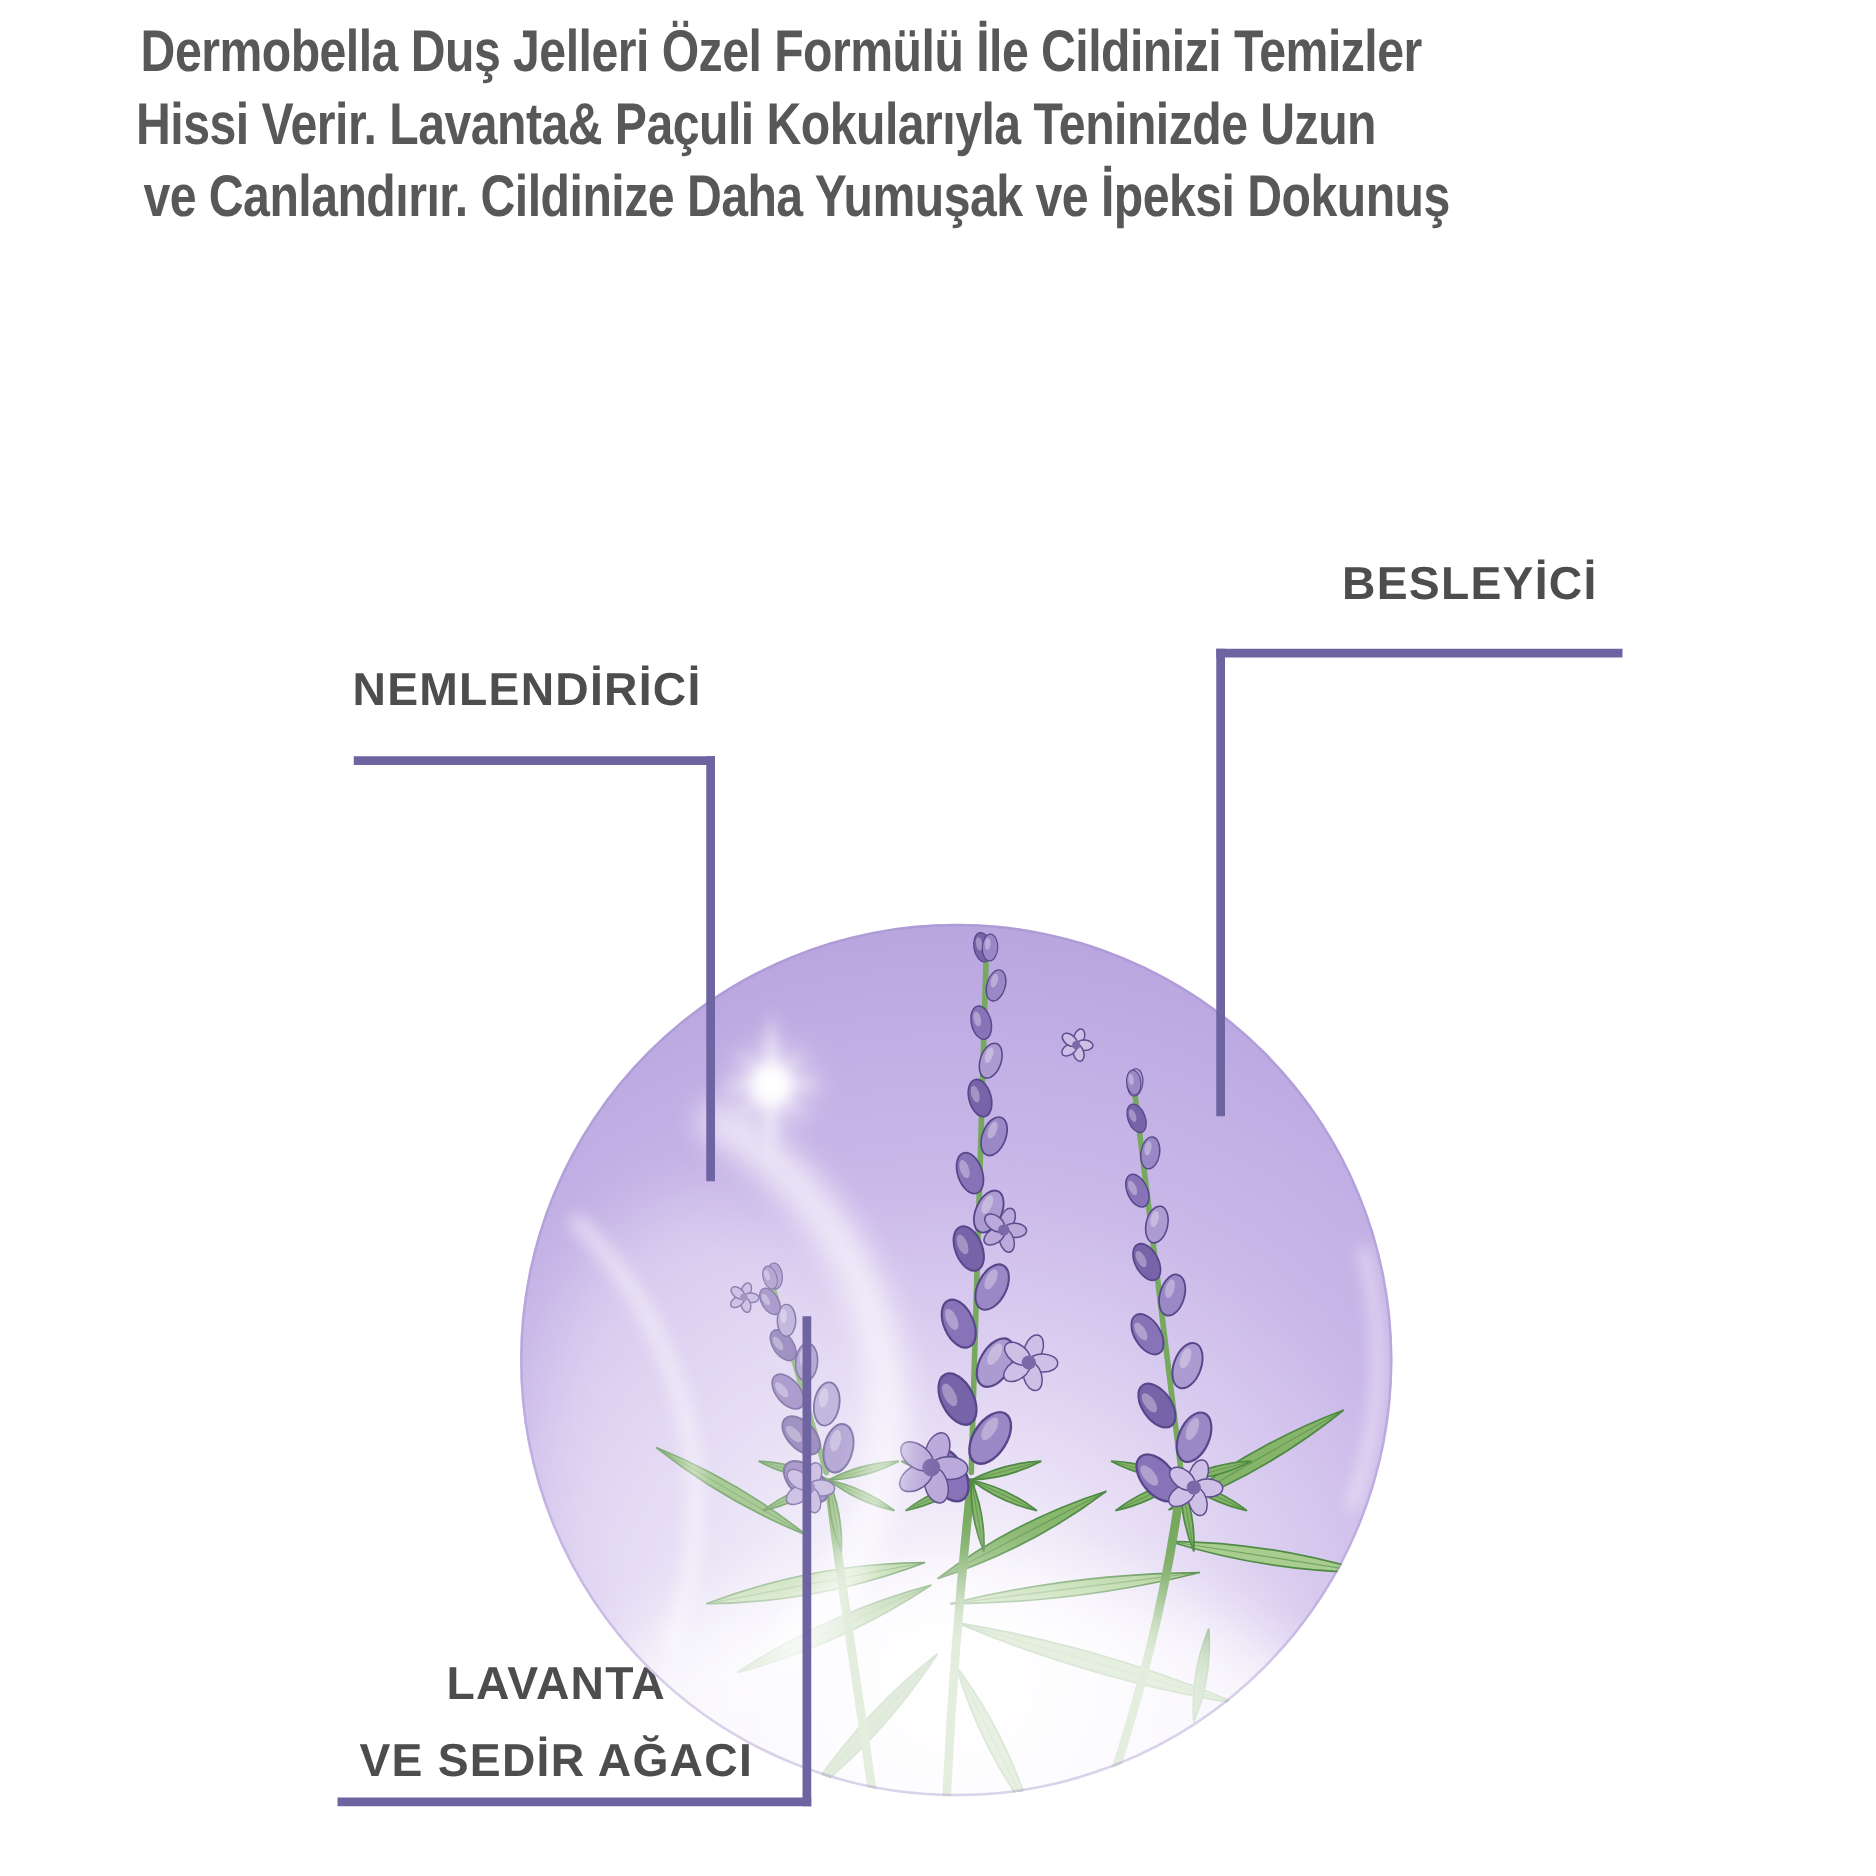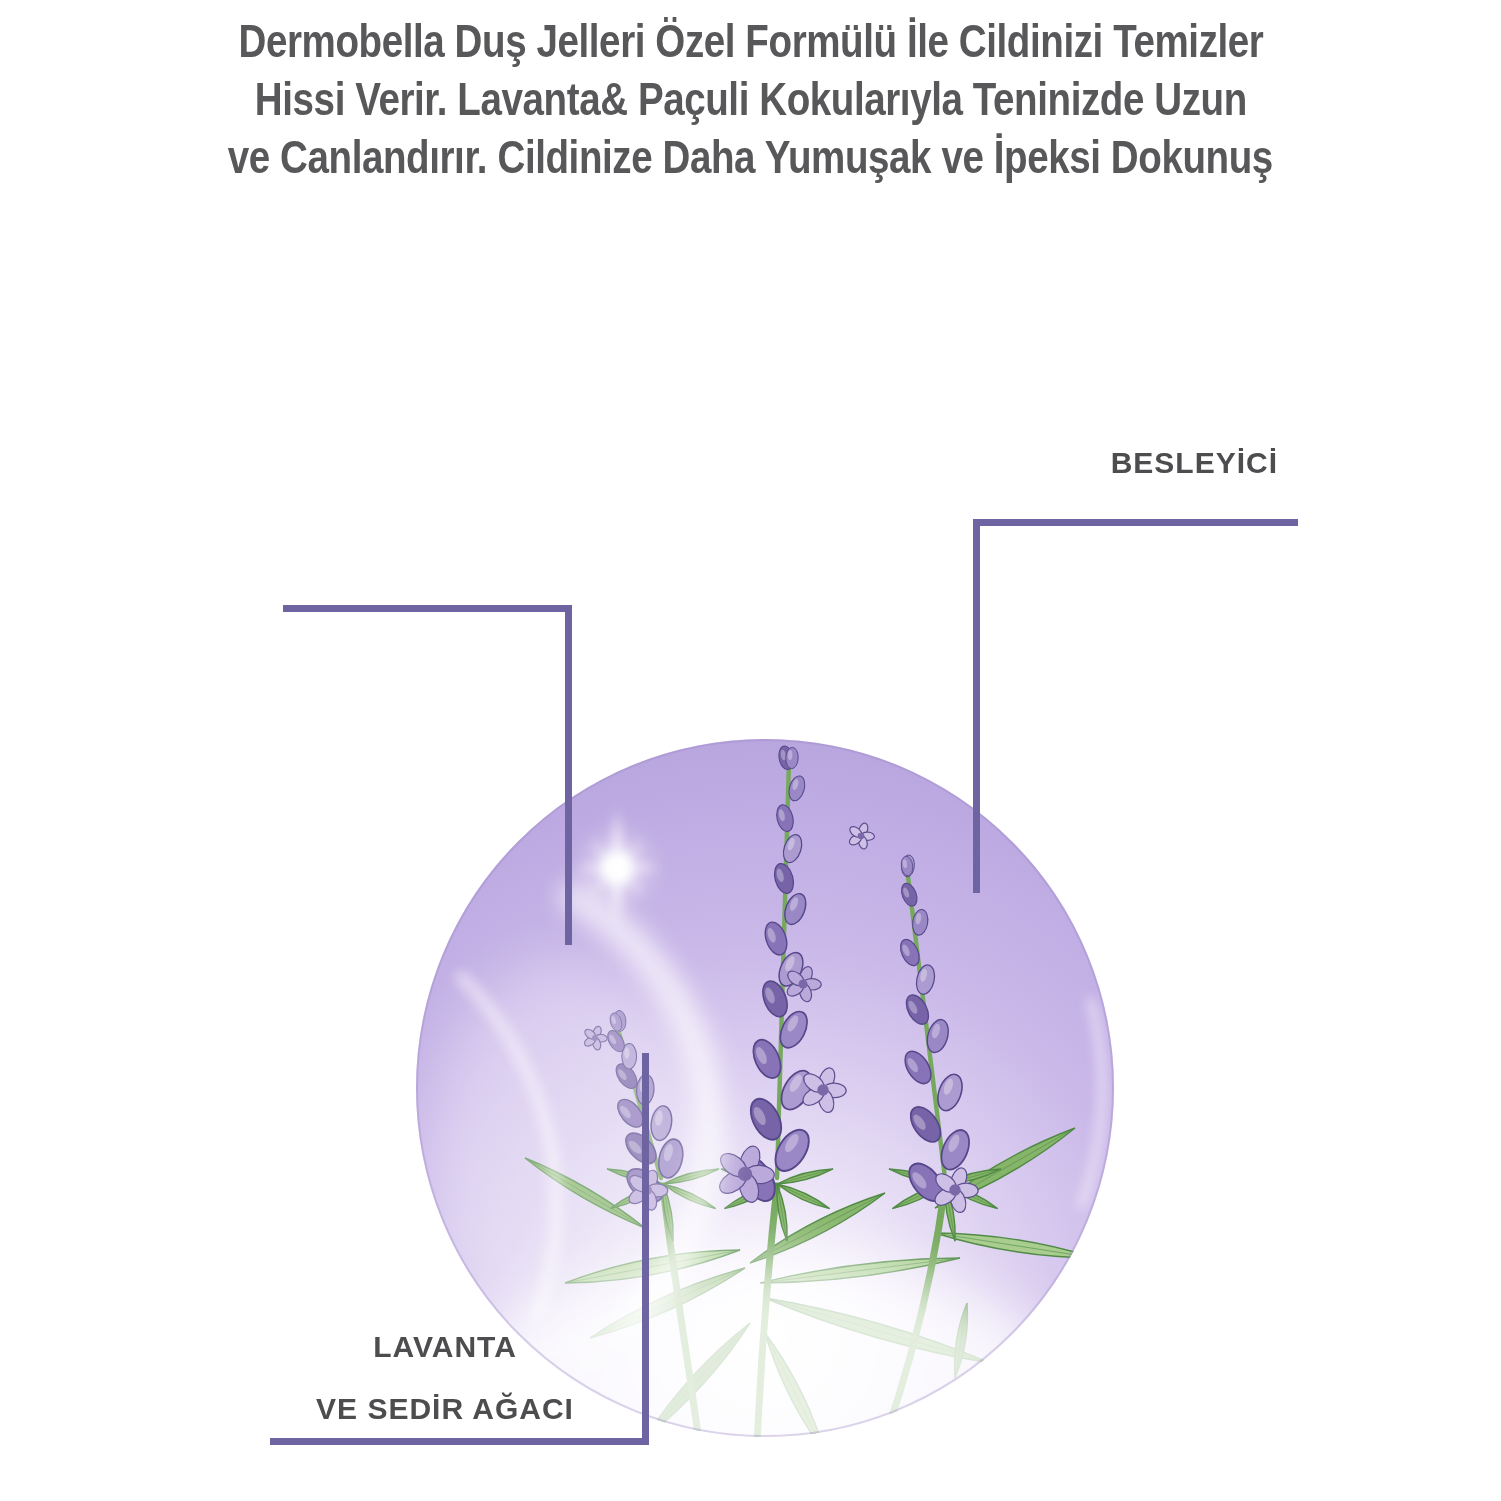--- a/index.html
+++ b/index.html
@@ -3,30 +3,30 @@
 <meta charset="utf-8">
 <style>
   html,body{margin:0;padding:0;background:#ffffff;}
   .stage{
     position:relative;width:1501px;height:1501px;background:#fff;
     font-family:"Liberation Sans",sans-serif;overflow:hidden;
   }
   
   .desc{
     position:absolute;top:12px;left:0;width:100%;
-    text-align:center;color:#58585a;font-weight:bold;
+    color:#58585a;font-weight:bold;
     font-size:47px;line-height:58px;
   }
   .desc .ln span{
     display:inline-block;transform:scaleX(.82);transform-origin:50% 50%;
     white-space:nowrap;letter-spacing:-0.5px;
   }
   
   .label{
-    position:absolute;font-weight:bold;font-size:30px;color:#4d4d4f;
+    position:absolute;font-weight:bold;font-size:37px;color:#4d4d4f;
     letter-spacing:1px;white-space:nowrap;line-height:1.0;
   }
   .label-bes{top:448px;right:223px;}
   .label-nem{top:533px;left:282px;}
   .label-lav{top:1316px;left:245px;width:400px;text-align:center;line-height:62px;white-space:normal;}
   
   .cline{position:absolute;background:#6f64a2;z-index:6;}
   .bes-h{left:973px;top:519px;width:325px;height:7px;}
   .bes-v{left:973px;top:519px;width:7px;height:374px;}
   .nem-h{left:283px;top:605px;width:289px;height:7px;}
@@ -44,20 +44,21 @@
   <div class="desc">
     <div class="ln"><span>Dermobella Duş Jelleri Özel Formülü İle Cildinizi Temizler</span></div>
     <div class="ln"><span>Hissi Verir. Lavanta&amp; Paçuli Kokularıyla Teninizde Uzun</span></div>
     <div class="ln"><span>ve Canlandırır. Cildinize Daha Yumuşak ve İpeksi Dokunuş</span></div>
   </div>
 
   <div class="label label-bes">BESLEYİCİ</div>
   <div class="cline bes-h"></div>
   <div class="cline bes-v"></div>
 
+  <div class="label label-nem">NEMLENDİRİCİ</div>
   <div class="cline nem-h"></div>
   <div class="cline nem-v"></div>
 
   <div class="label label-lav">
     <div>LAVANTA</div>
     <div>VE SEDİR AĞACI</div>
   </div>
   <div class="cline lav-h"></div>
   <div class="cline lav-v"></div>
 

